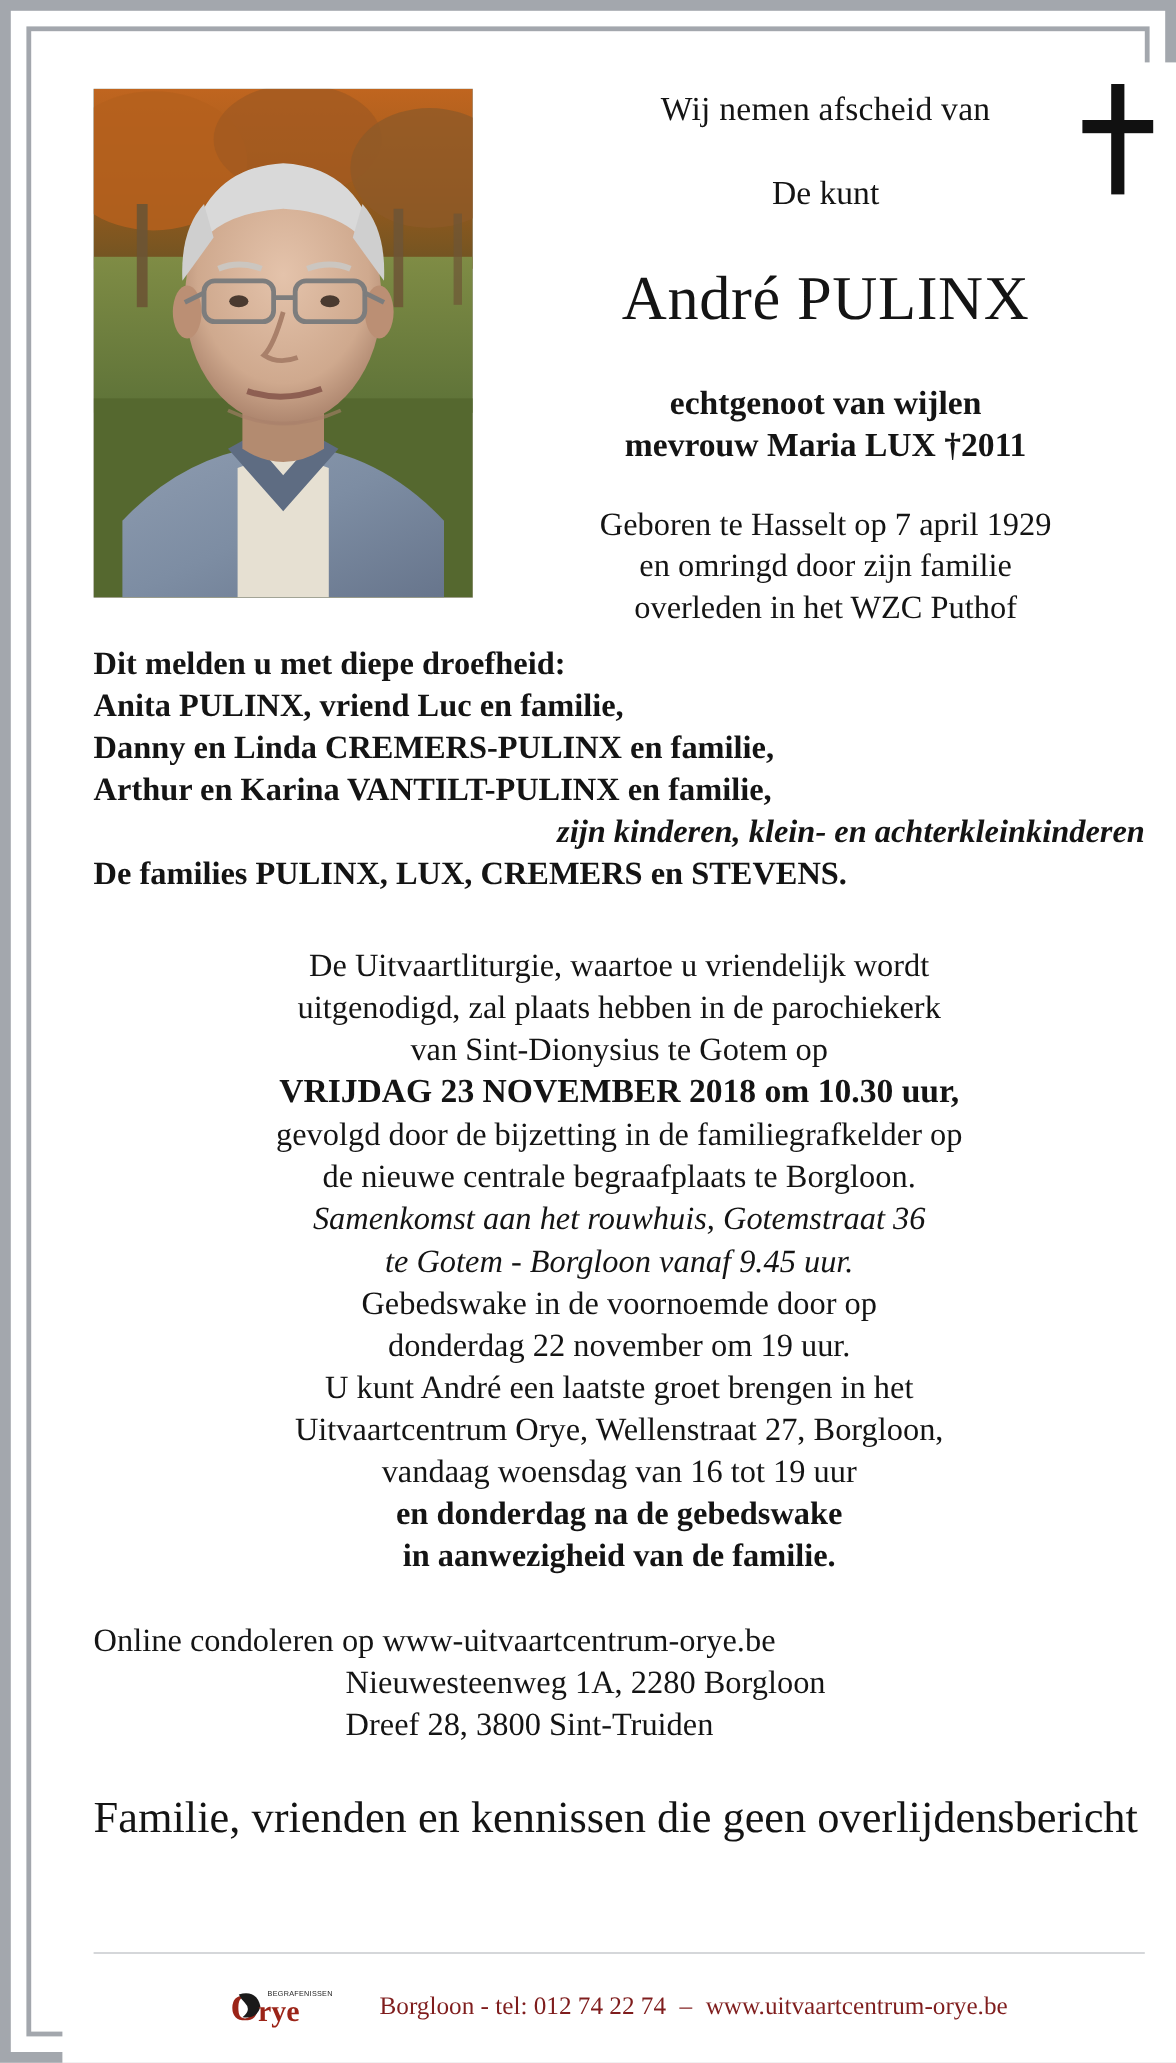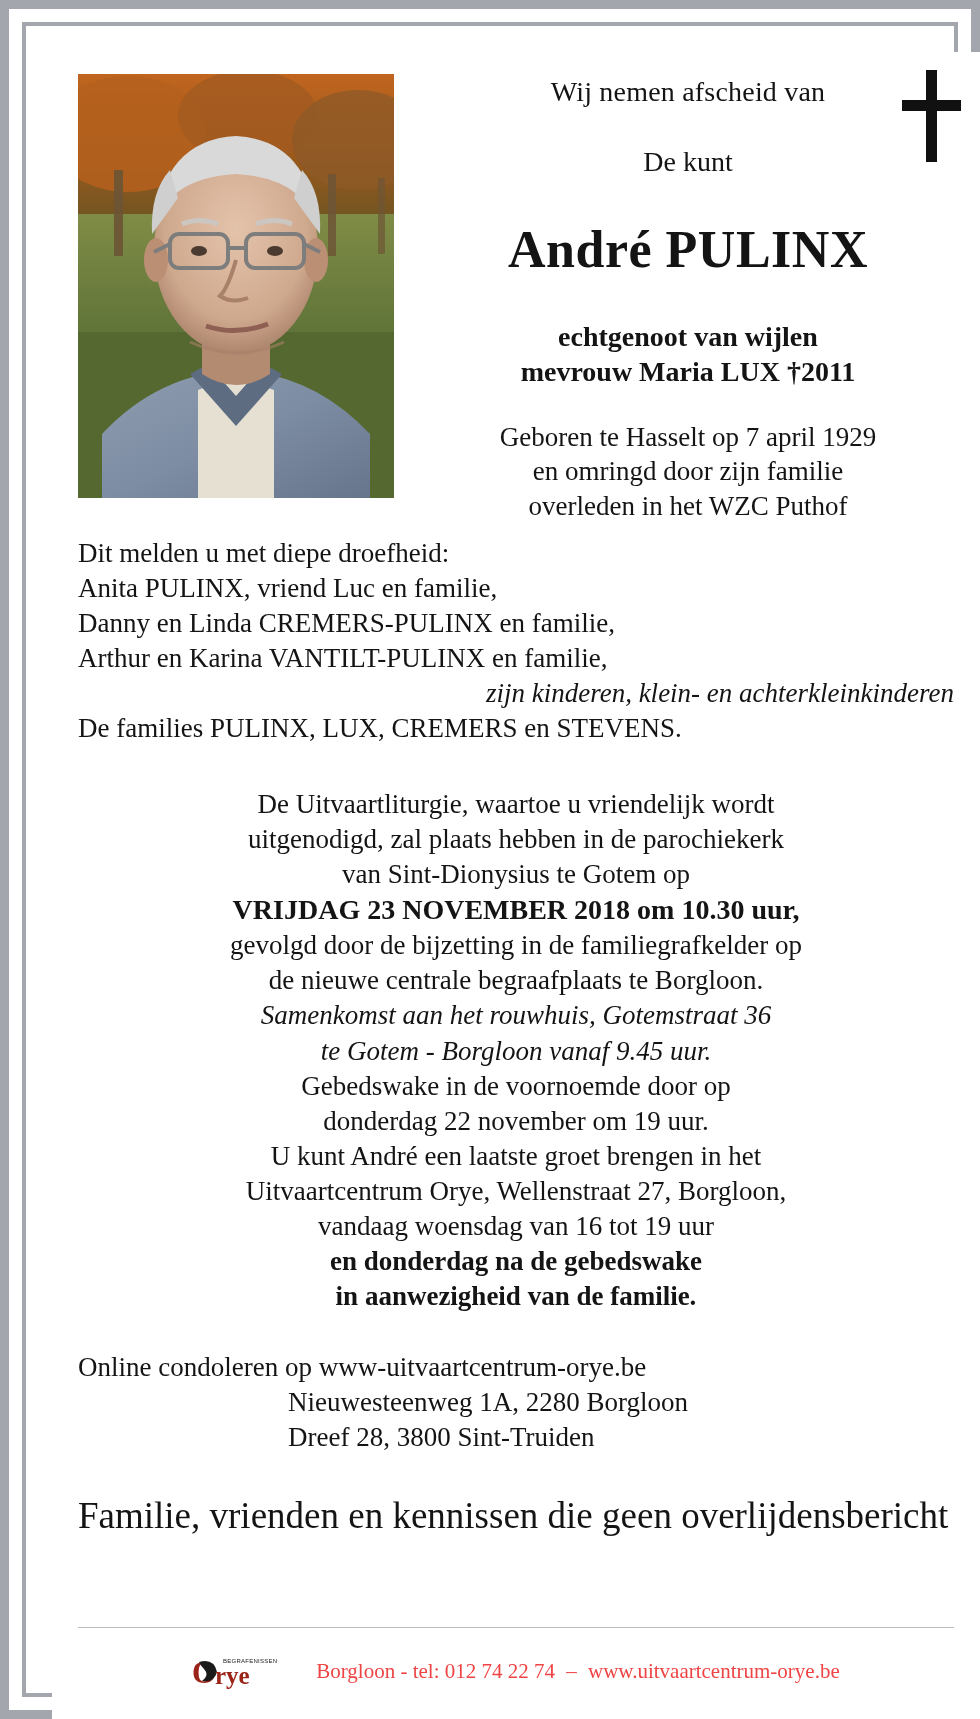--- a/index.html
+++ b/index.html
@@ -102,21 +102,21 @@
     font-size: 28px;
     padding-top: 24px;
     letter-spacing: .2px;
   }
   .line-title {
     font-size: 28px;
     padding-top: 38px;
   }
   .name-main {
     font-size: 52px;
-    font-weight: bold;
+    font-weight: normal;
     padding-top: 42px;
     letter-spacing: .5px;
   }
   .spouse {
     font-size: 28px;
     font-weight: bold;
     padding-top: 40px;
     line-height: 1.26;
   }
   .born-died {
@@ -147,20 +147,21 @@
   }
   .left   { text-align: left; }
   .center { text-align: center; }
   .right  { text-align: right; }
   .ital   { font-style: italic; }
   .bold   { font-weight: bold; }
 
   .announce {
     font-size: 27px;
     padding-top: 34px;
+    font-weight: bold;
   }
   .liturgy {
     font-size: 27px;
     padding-top: 40px;
   }
   .liturgy .big {
     font-weight: bold;
     font-size: 28px;
   }
   .condole {
@@ -190,21 +191,21 @@
   .logo {
     position: relative;
     width: 104px;
     height: 40px;
     margin-right: 20px;
     flex: none;
   }
   .logo svg { display:block; width:100%; height:100%; }
   .footer-text {
     font-size: 21px;
-    color: #ef4444;
+    color: #7f1d1d;
     white-space: nowrap;
   }
   .footer-sep { padding: 0 6px; }
 </style>
 </head>
 <body>
 
 <div class="notice-frame">
   <div class="notice-frame-inner">
 

